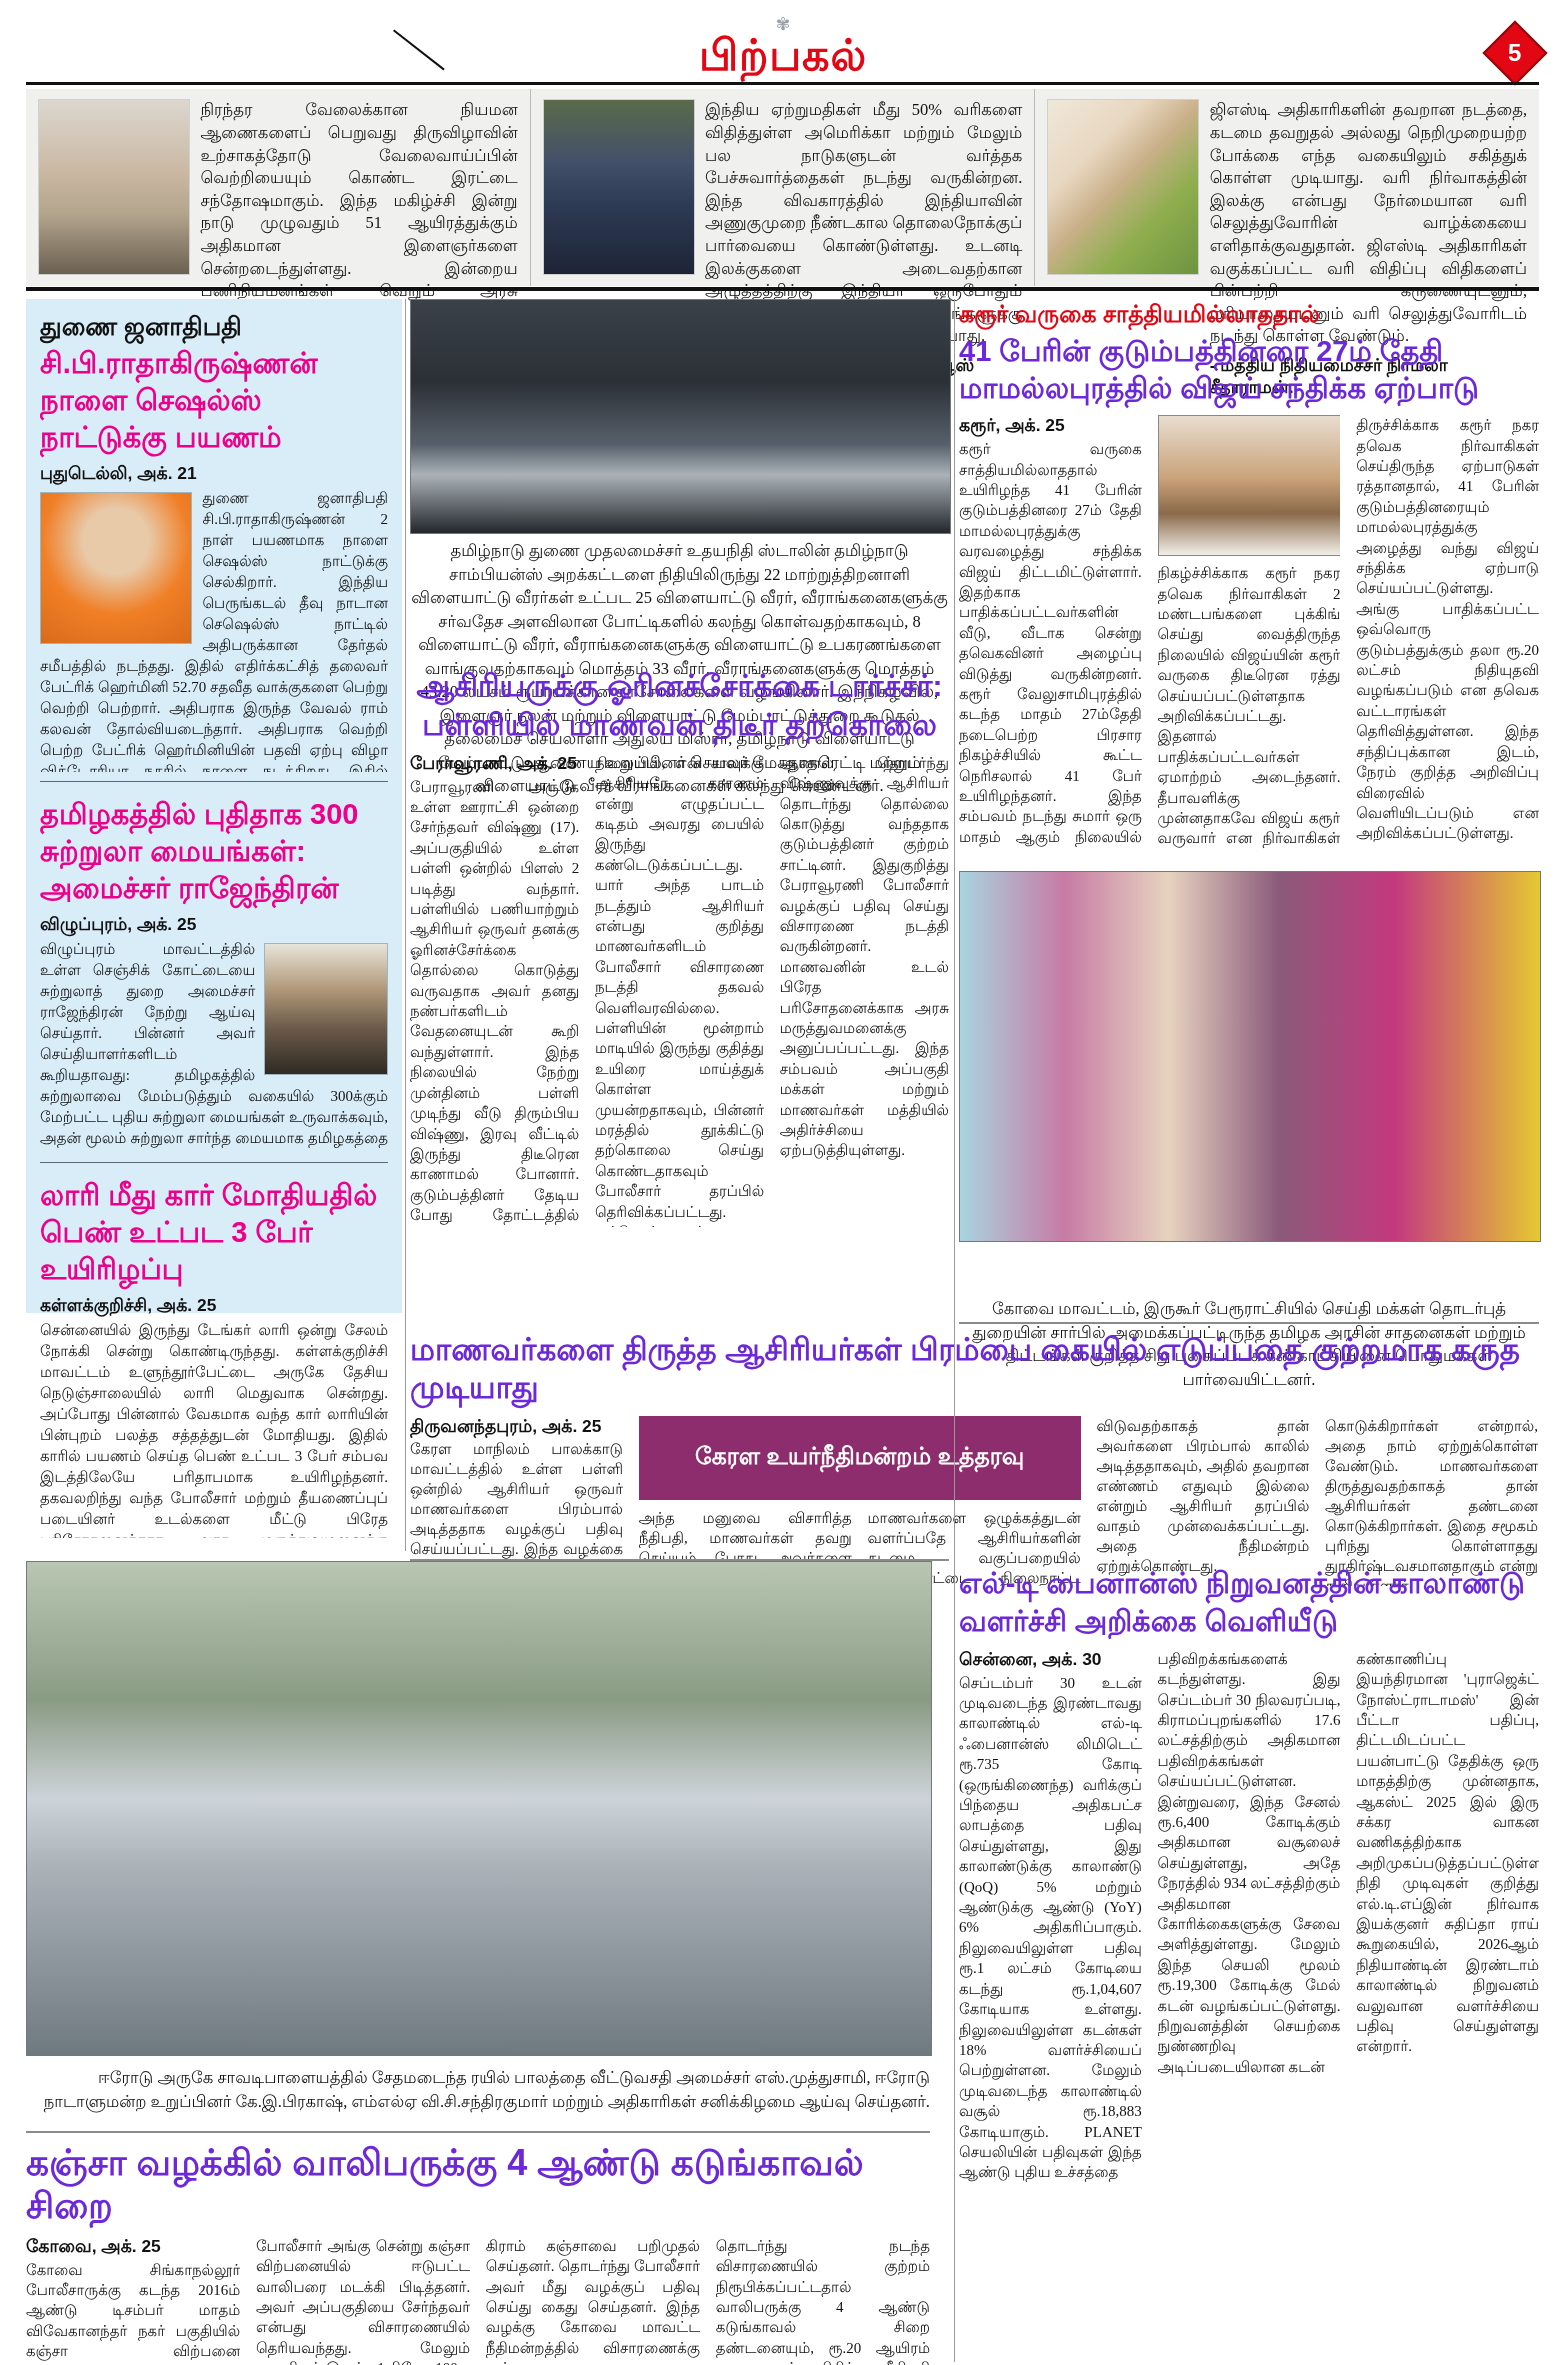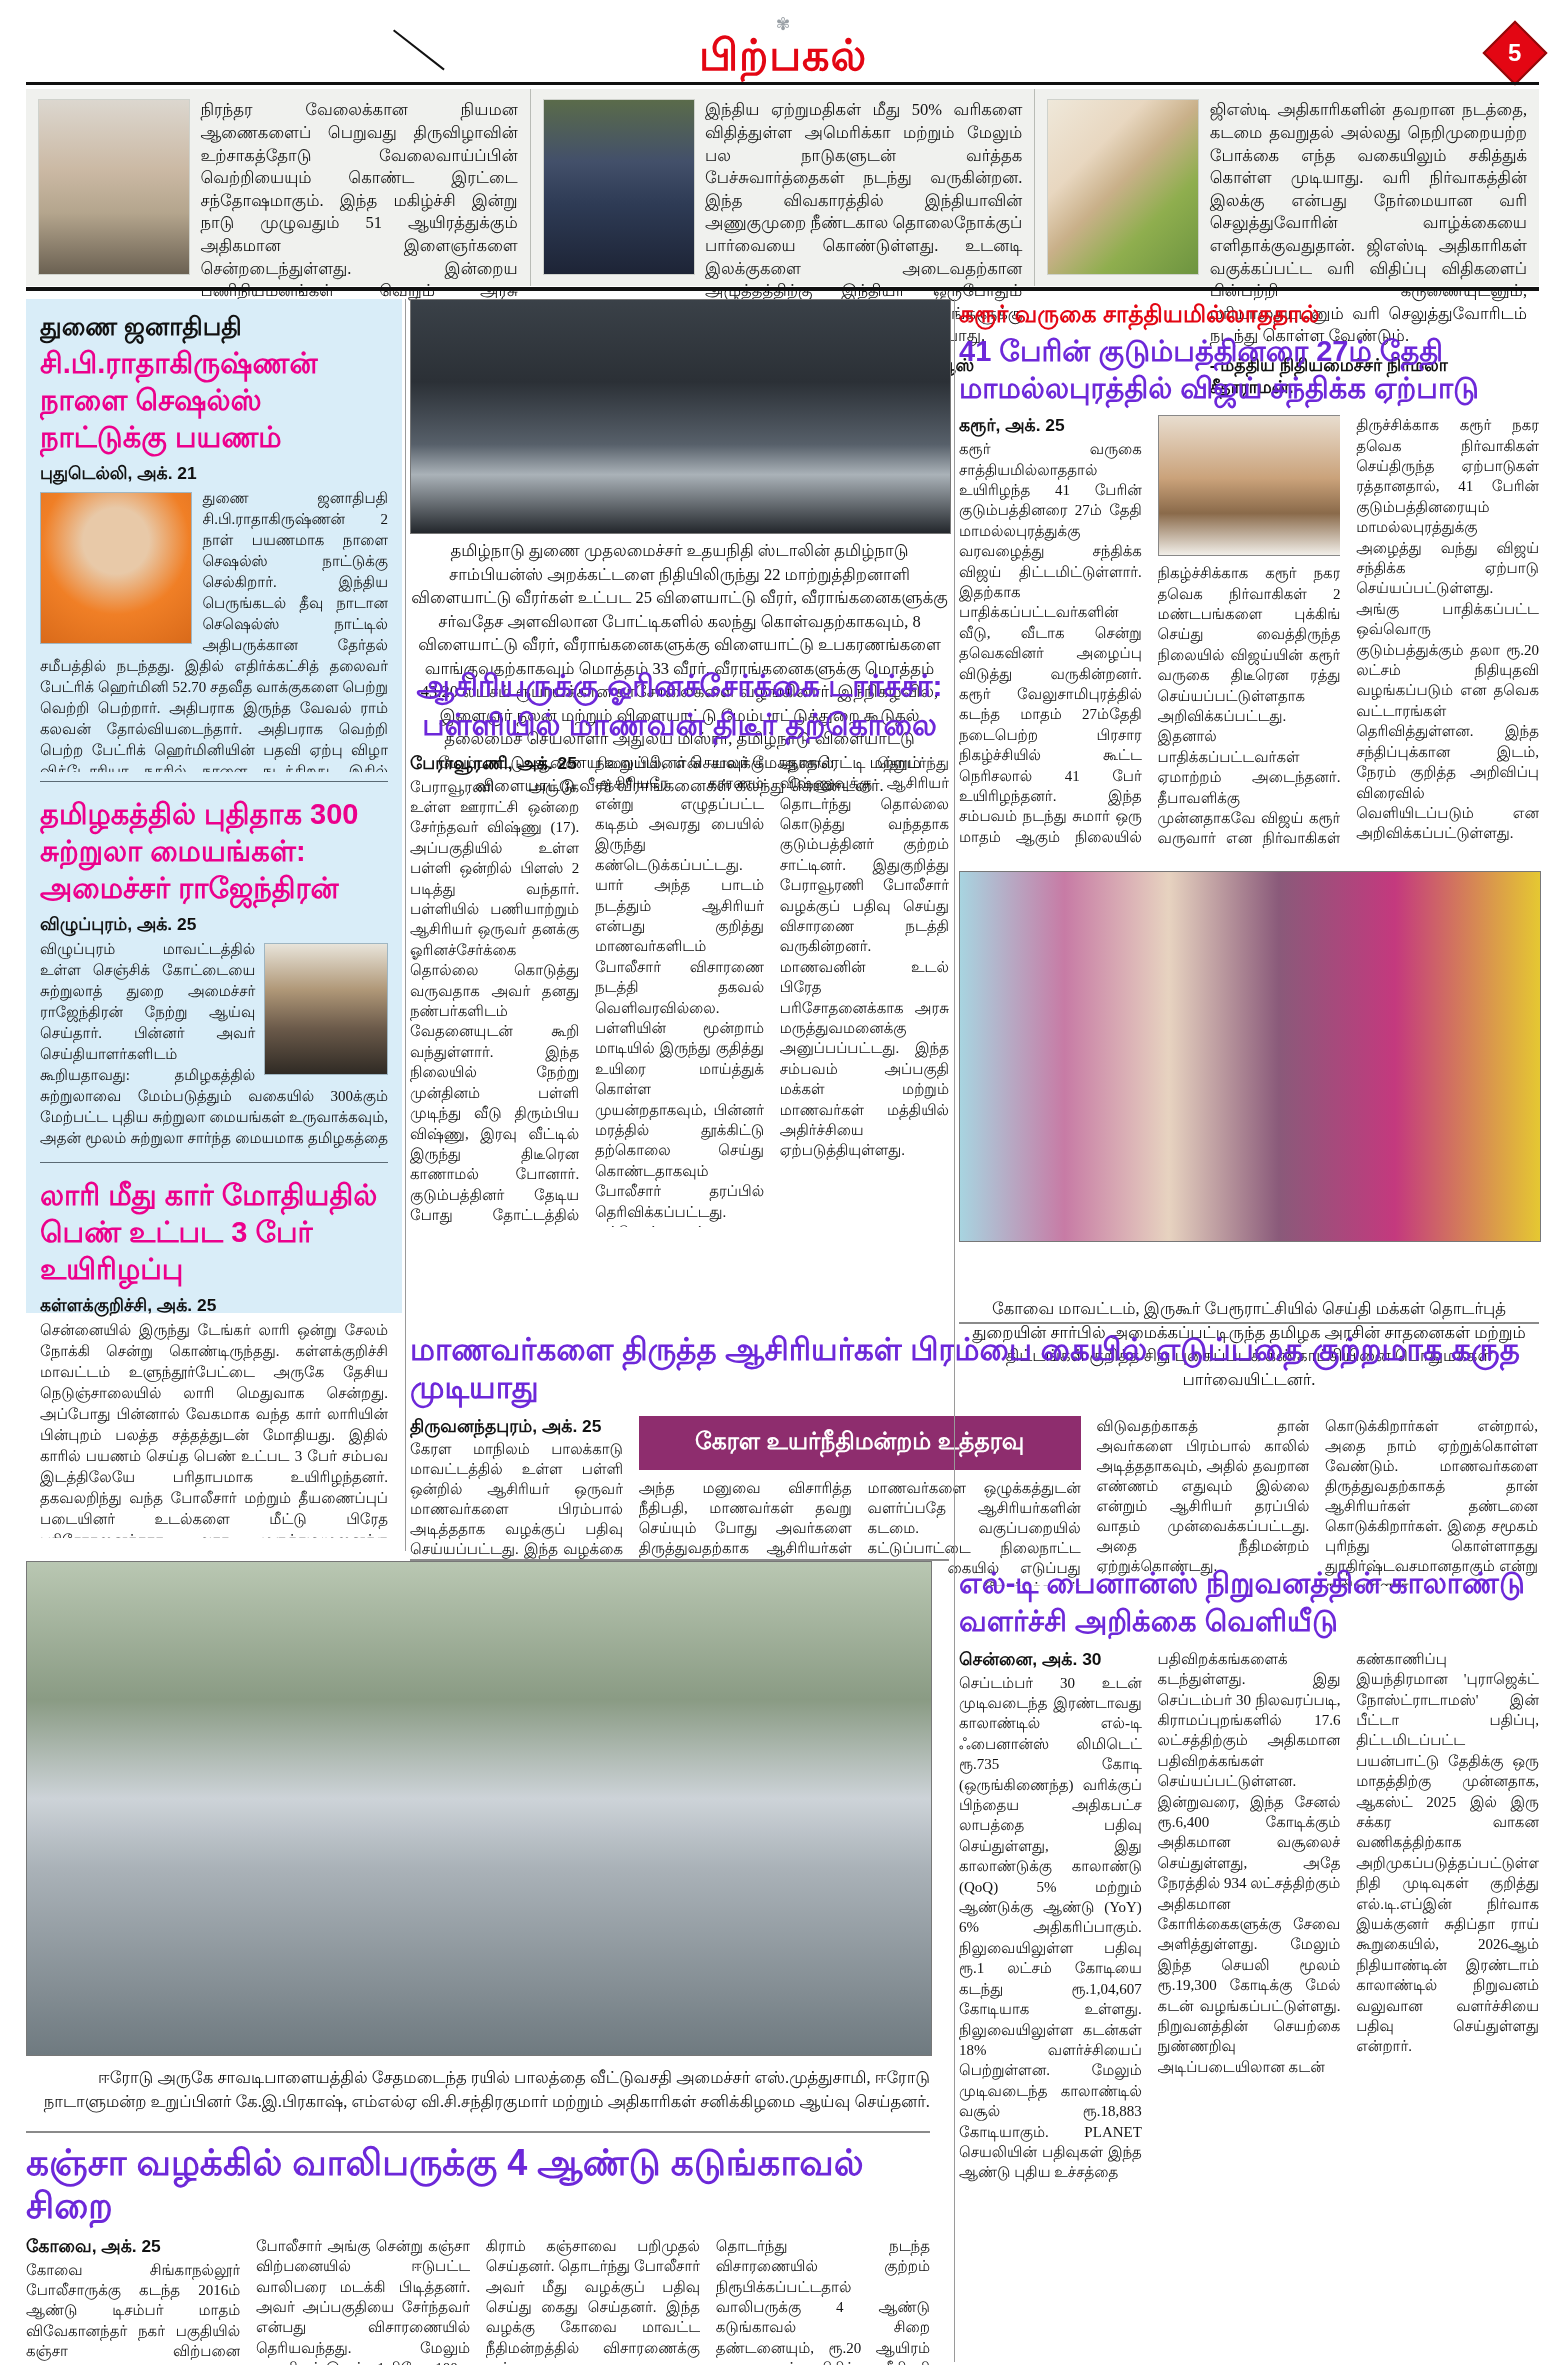--- a/index.html
+++ b/index.html
@@ -73,21 +73,21 @@
   .vijay-ph{width:100%;height:139px;margin-bottom:7px;border:0.9px solid #888;}
   .right-photo{position:absolute;left:959px;top:871px;width:580px;height:369px;border:0.9px solid #777;}
   .right-caption{position:absolute;left:959px;top:1297px;width:580px;font-size:16.5px;line-height:23.5px;text-align:center;}
   
   .kerala{position:absolute;left:410px;top:1331px;width:1129px;}
   .kerala .headline{font-size:31px;line-height:38px;margin-bottom:8.7px;}
   .kerala-row{display:flex;gap:15.7px;height:170px;overflow:hidden;}
   .kerala-col{width:213px;flex:none;font-size:15px;line-height:20px;text-align:justify;overflow:hidden;}
   .kerala-mid{width:442px;flex:none;overflow:hidden;}
   .purple-box{background:#8e2d6e;color:#fff;font-family:"Liberation Sans",sans-serif;font-weight:bold;
-              font-size:23.5px;text-align:center;padding:12px 7px;margin-bottom:8.7px;}
+              font-size:23.5px;text-align:center;padding:27px 7px;margin-bottom:8.7px;}
   .kerala-sub{display:flex;gap:15.7px;}
   .kerala-sub .col{font-size:15px;line-height:20px;}
   
   .bottom-photo{position:absolute;left:26px;top:1561px;width:904px;height:493px;border:0.9px solid #777;}
   .bottom-caption{position:absolute;left:26px;top:2066px;width:904px;font-size:16.5px;line-height:23.5px;text-align:right;}
   .ganja{position:absolute;left:26px;top:2141px;width:904px;}
   .ganja .headline{font-size:36px;line-height:43px;margin-bottom:8.7px;}
   .ganja .cols{height:167px;}
   
   .lt-article{position:absolute;left:959px;top:1564px;width:580px;}

